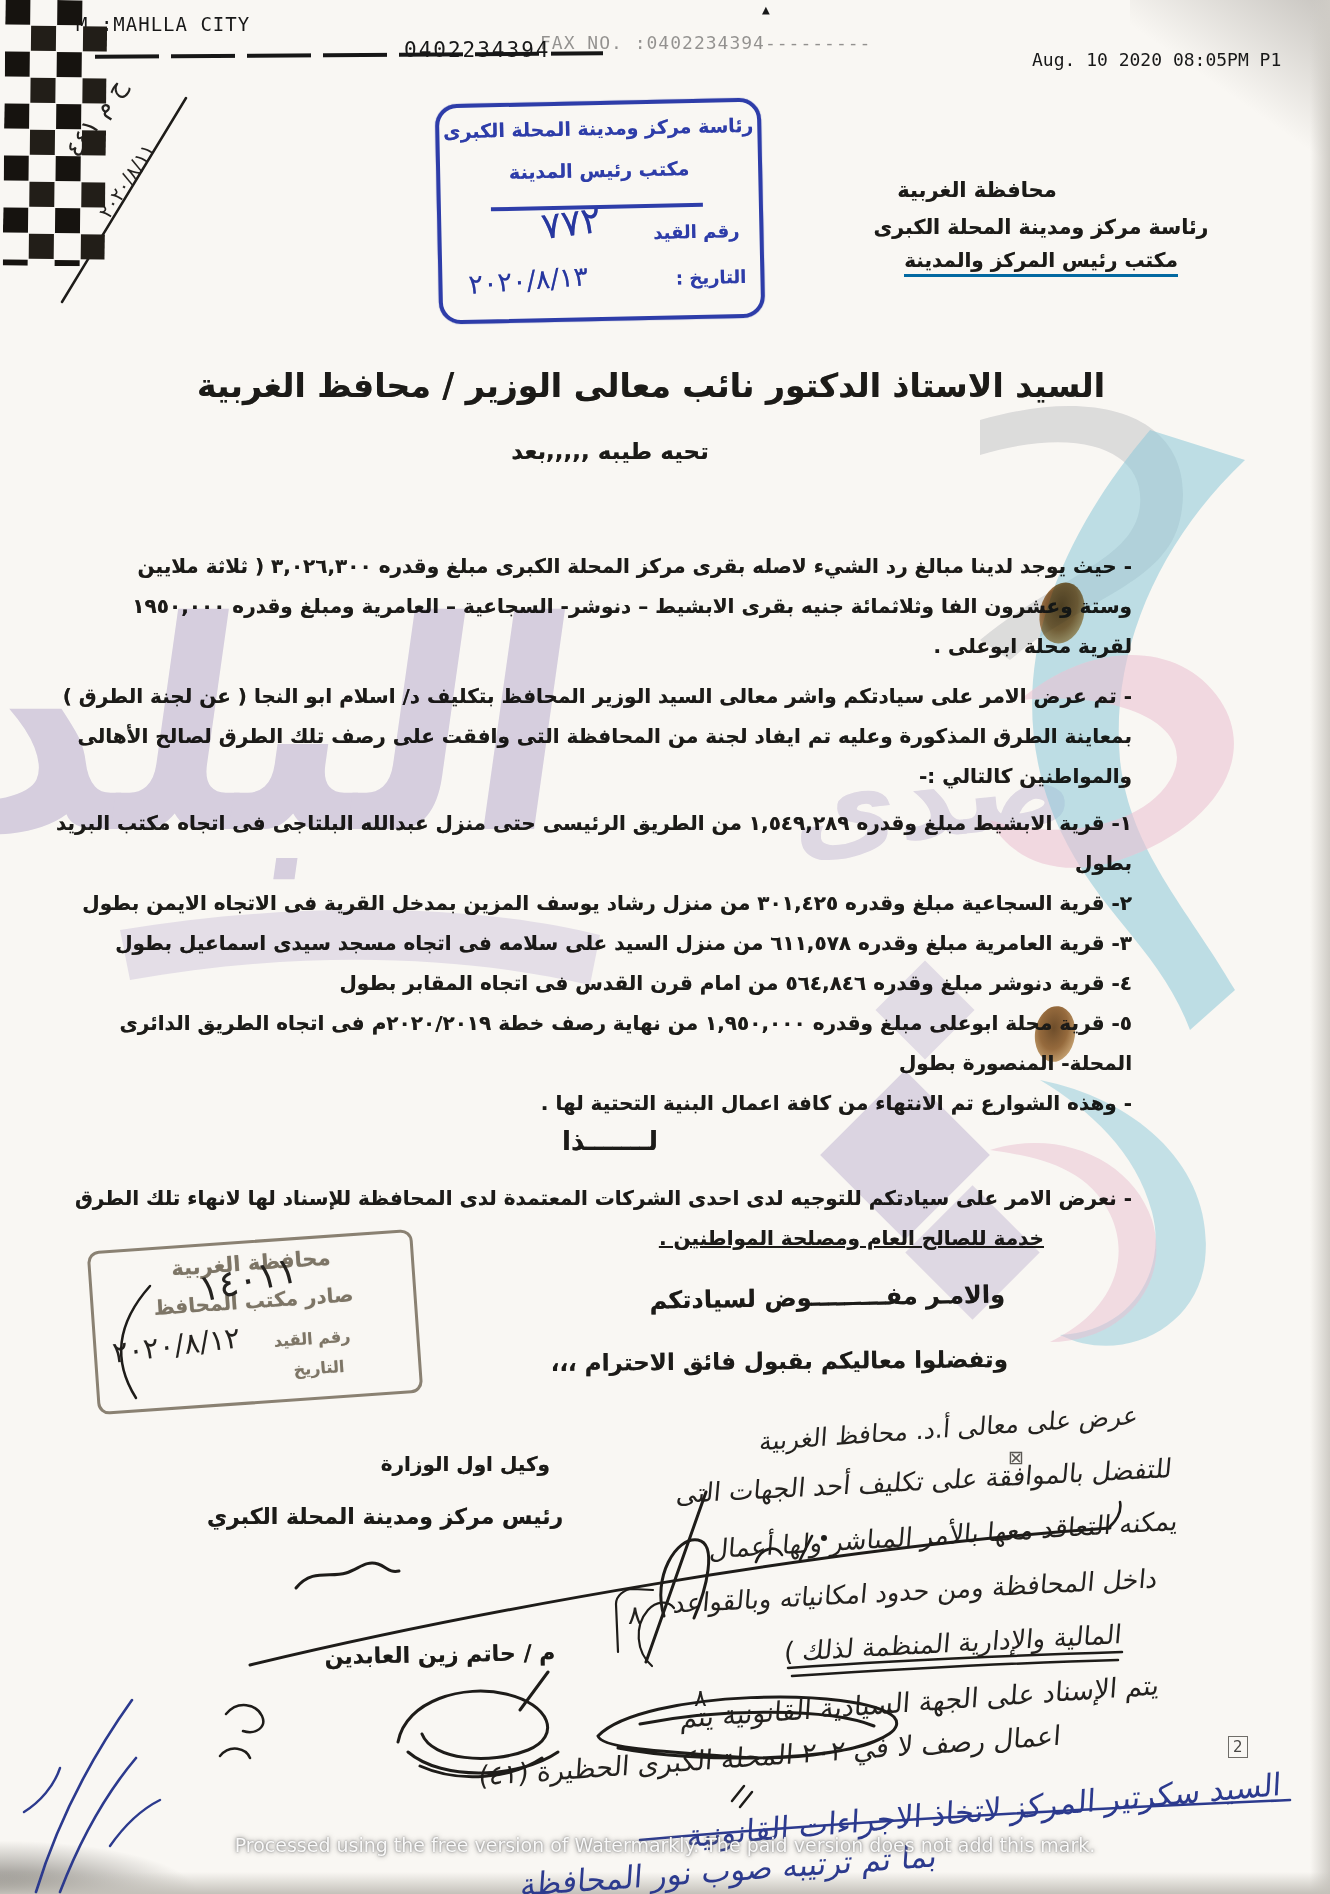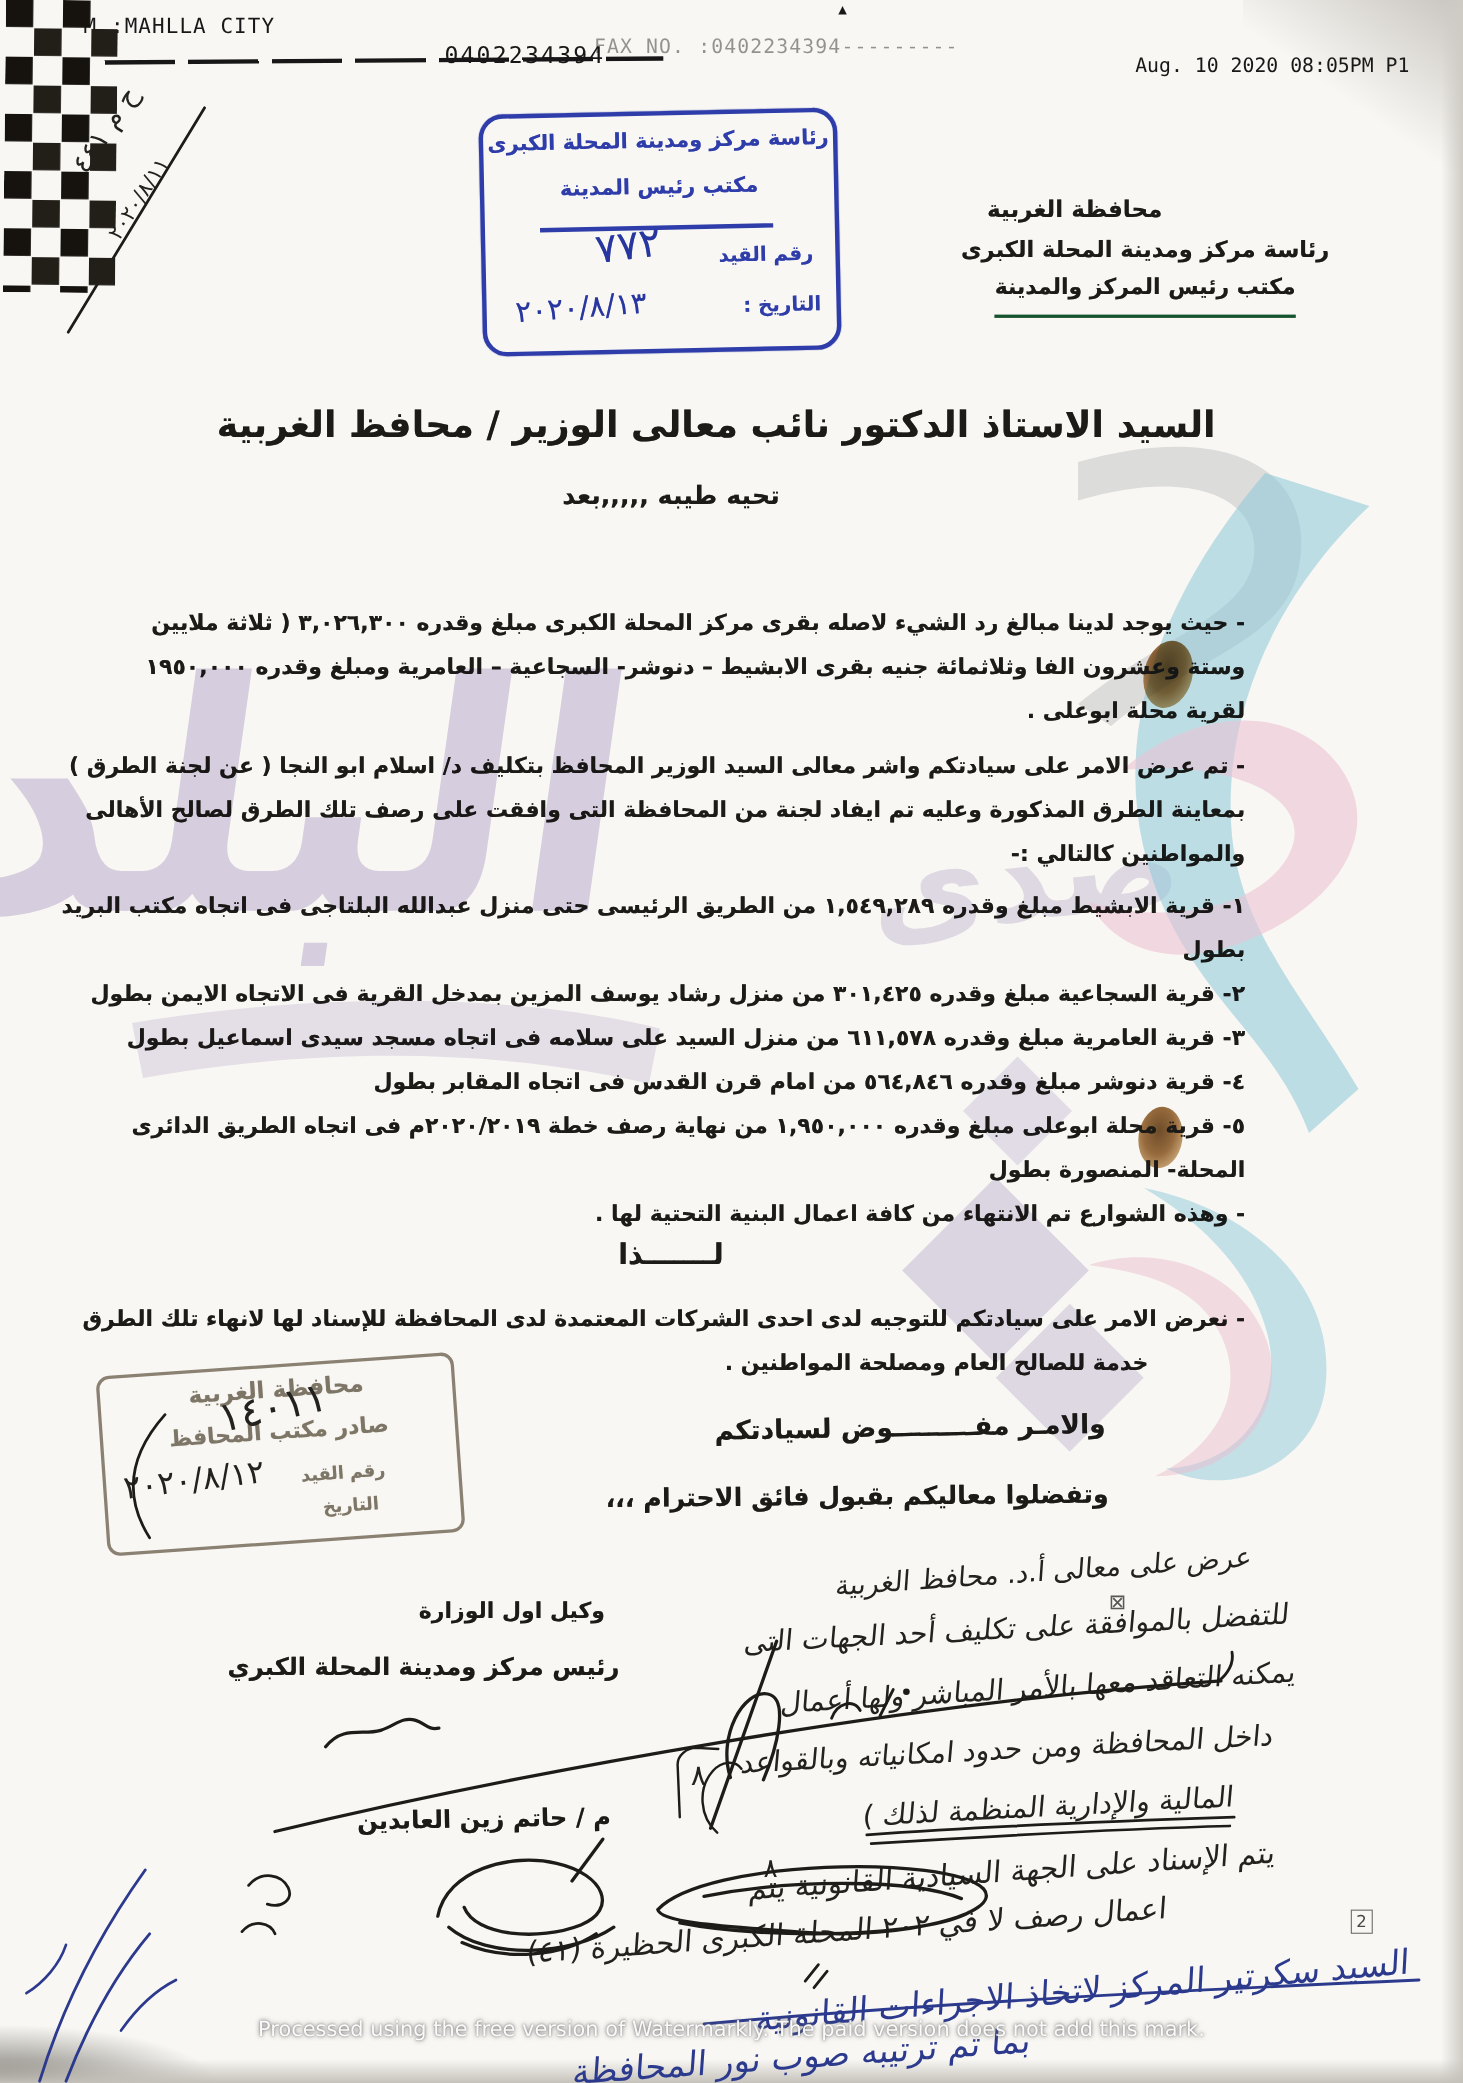--- a/index.html
+++ b/index.html
@@ -59,21 +59,21 @@
     <div class="t" style="left:50px;top:100px;width:212px;height:4px;background:#2e3da9;"></div>
     <div class="t ar stampblue" style="right:20px;top:118px;font-size:18px;">رقم القيد</div>
     <div class="t hand stampblue" style="left:100px;top:96px;font-size:37px;letter-spacing:7px;transform:rotate(-6deg);color:#27379f;">٧٧٢</div>
     <div class="t ar stampblue" style="right:14px;top:164px;font-size:18px;">التاريخ :</div>
     <div class="t hand stampblue" style="left:26px;top:158px;font-size:27px;letter-spacing:2px;transform:rotate(-3deg);color:#27379f;">٢٠٢٠/٨/١٣</div>
   </div>
 
   <div class="t" style="left:845px;top:178px;width:392px;text-align:center;z-index:10;">
     <div class="ar" style="font-size:21px;transform:translateX(-64px);">محافظة الغربية</div>
     <div class="ar" style="font-size:20.5px;margin-top:13px;">رئاسة مركز ومدينة المحلة الكبرى</div>
-    <div class="ar" style="font-size:20px;margin-top:9px;display:inline-block;border-bottom:3px solid #14532d;padding-bottom:14px;">مكتب رئيس المركز والمدينة</div>
+    <div class="ar" style="font-size:20px;margin-top:9px;display:inline-block;border-bottom:3px solid #0369a1;padding-bottom:2px;">مكتب رئيس المركز والمدينة</div>
   </div>
 
   <div class="t ar" style="left:225px;top:366px;width:880px;text-align:right;font-size:33px;z-index:10;">السيد الاستاذ الدكتور نائب معالى الوزير / محافظ الغربية</div>
   <div class="t ar" style="left:430px;top:438px;width:360px;text-align:center;font-size:23px;z-index:10;">تحيه طيبه ,,,,,بعد</div>
 
   <div class="t ar" style="left:58px;top:546px;width:1074px;font-size:20px;z-index:10;">
     <div class="bodyline">- حيث يوجد لدينا مبالغ رد الشيء لاصله بقرى مركز المحلة الكبرى مبلغ وقدره ٣,٠٢٦,٣٠٠ ( ثلاثة ملايين</div>
     <div class="bodyline">وستة وعشرون الفا وثلاثمائة جنيه بقرى الابشيط – دنوشر- السجاعية – العامرية ومبلغ وقدره  ١٩٥٠,٠٠٠</div>
     <div class="bodyline">لقرية محلة ابوعلى .</div>
     <div class="sp8"></div>
@@ -88,21 +88,21 @@
     <div class="bodyline">٤- قرية دنوشر مبلغ وقدره ٥٦٤,٨٤٦ من امام قرن القدس فى اتجاه المقابر بطول</div>
     <div class="bodyline">٥- قرية محلة ابوعلى مبلغ وقدره ١,٩٥٠,٠٠٠ من نهاية رصف خطة ٢٠٢٠/٢٠١٩م فى اتجاه الطريق الدائرى</div>
     <div class="bodyline">المحلة- المنصورة بطول</div>
     <div class="bodyline">- وهذه الشوارع تم الانتهاء من كافة اعمال البنية التحتية لها .</div>
   </div>
 
   <div class="t ar" style="left:470px;top:1126px;width:280px;text-align:center;font-size:26px;z-index:10;">لـــــــذا</div>
 
   <div class="t ar" style="left:58px;top:1178px;width:1074px;font-size:20px;z-index:10;">
     <div class="bodyline">- نعرض الامر على سيادتكم للتوجيه لدى احدى الشركات المعتمدة لدى المحافظة للإسناد لها لانهاء تلك الطرق</div>
-    <div class="bodyline" style="padding-left:0;margin-right:88px;">خدمة للصالح العام ومصلحة المواطنين .</div>
+    <div class="bodyline" style="padding-left:0;margin-right:88px;text-decoration:underline;">خدمة للصالح العام ومصلحة المواطنين .</div>
   </div>
 
   <div class="t" style="left:92px;top:1240px;width:320px;height:158px;border:3.5px solid #8a8172;border-radius:12px;transform:rotate(-4deg);z-index:11;">
     <div class="t ar stampgrey" style="left:0;top:8px;width:100%;text-align:center;font-size:21px;letter-spacing:2px;">محافظة الغربية</div>
     <div class="t ar stampgrey" style="left:0;top:46px;width:100%;text-align:center;font-size:20px;">صادر مكتب المحافظ</div>
     <div class="t ar stampgrey" style="right:66px;top:90px;font-size:16px;">رقم القيد</div>
     <div class="t ar stampgrey" style="right:74px;top:120px;font-size:16px;">التاريخ</div>
   </div>
   <div class="t hand" style="left:198px;top:1258px;font-size:37px;letter-spacing:4px;transform:rotate(-12deg);z-index:12;">١٤٠١١</div>
   <div class="t hand" style="left:112px;top:1328px;font-size:29px;letter-spacing:2px;transform:rotate(-7deg);z-index:12;">٢٠٢٠/٨/١٢</div>

